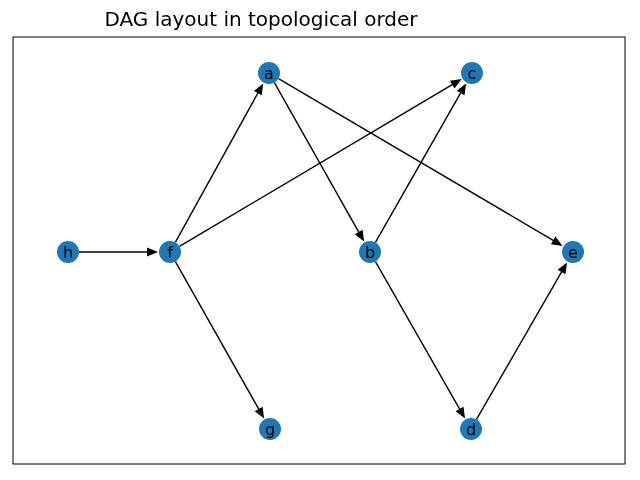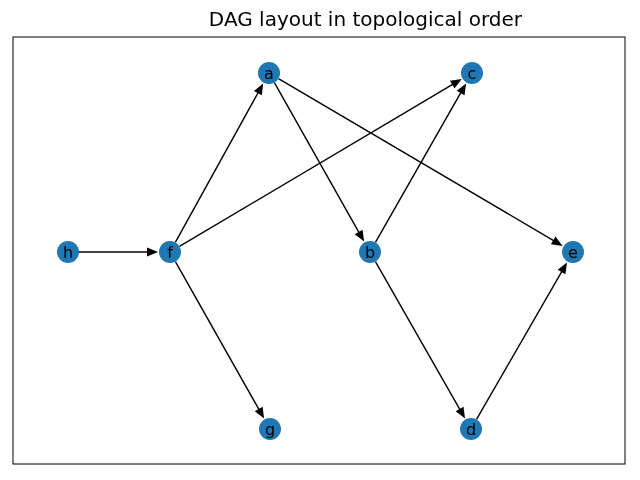--- a/index.html
+++ b/index.html
@@ -13,21 +13,21 @@
     height: 480px;
     background: #ffffff;
     font-family: "DejaVu Sans", sans-serif;
     overflow: hidden;
   }
   .chart-title {
     position: absolute;
     top: 7px;
     left: 0;
     width: 522px;
-    text-align: right;
+    text-align: center;
     font-size: 20px;
     line-height: 24px;
     color: #000000;
     font-family: "DejaVu Sans", sans-serif;
   }
   .graph-svg {
     position: absolute;
     top: 0;
     left: 0;
   }

